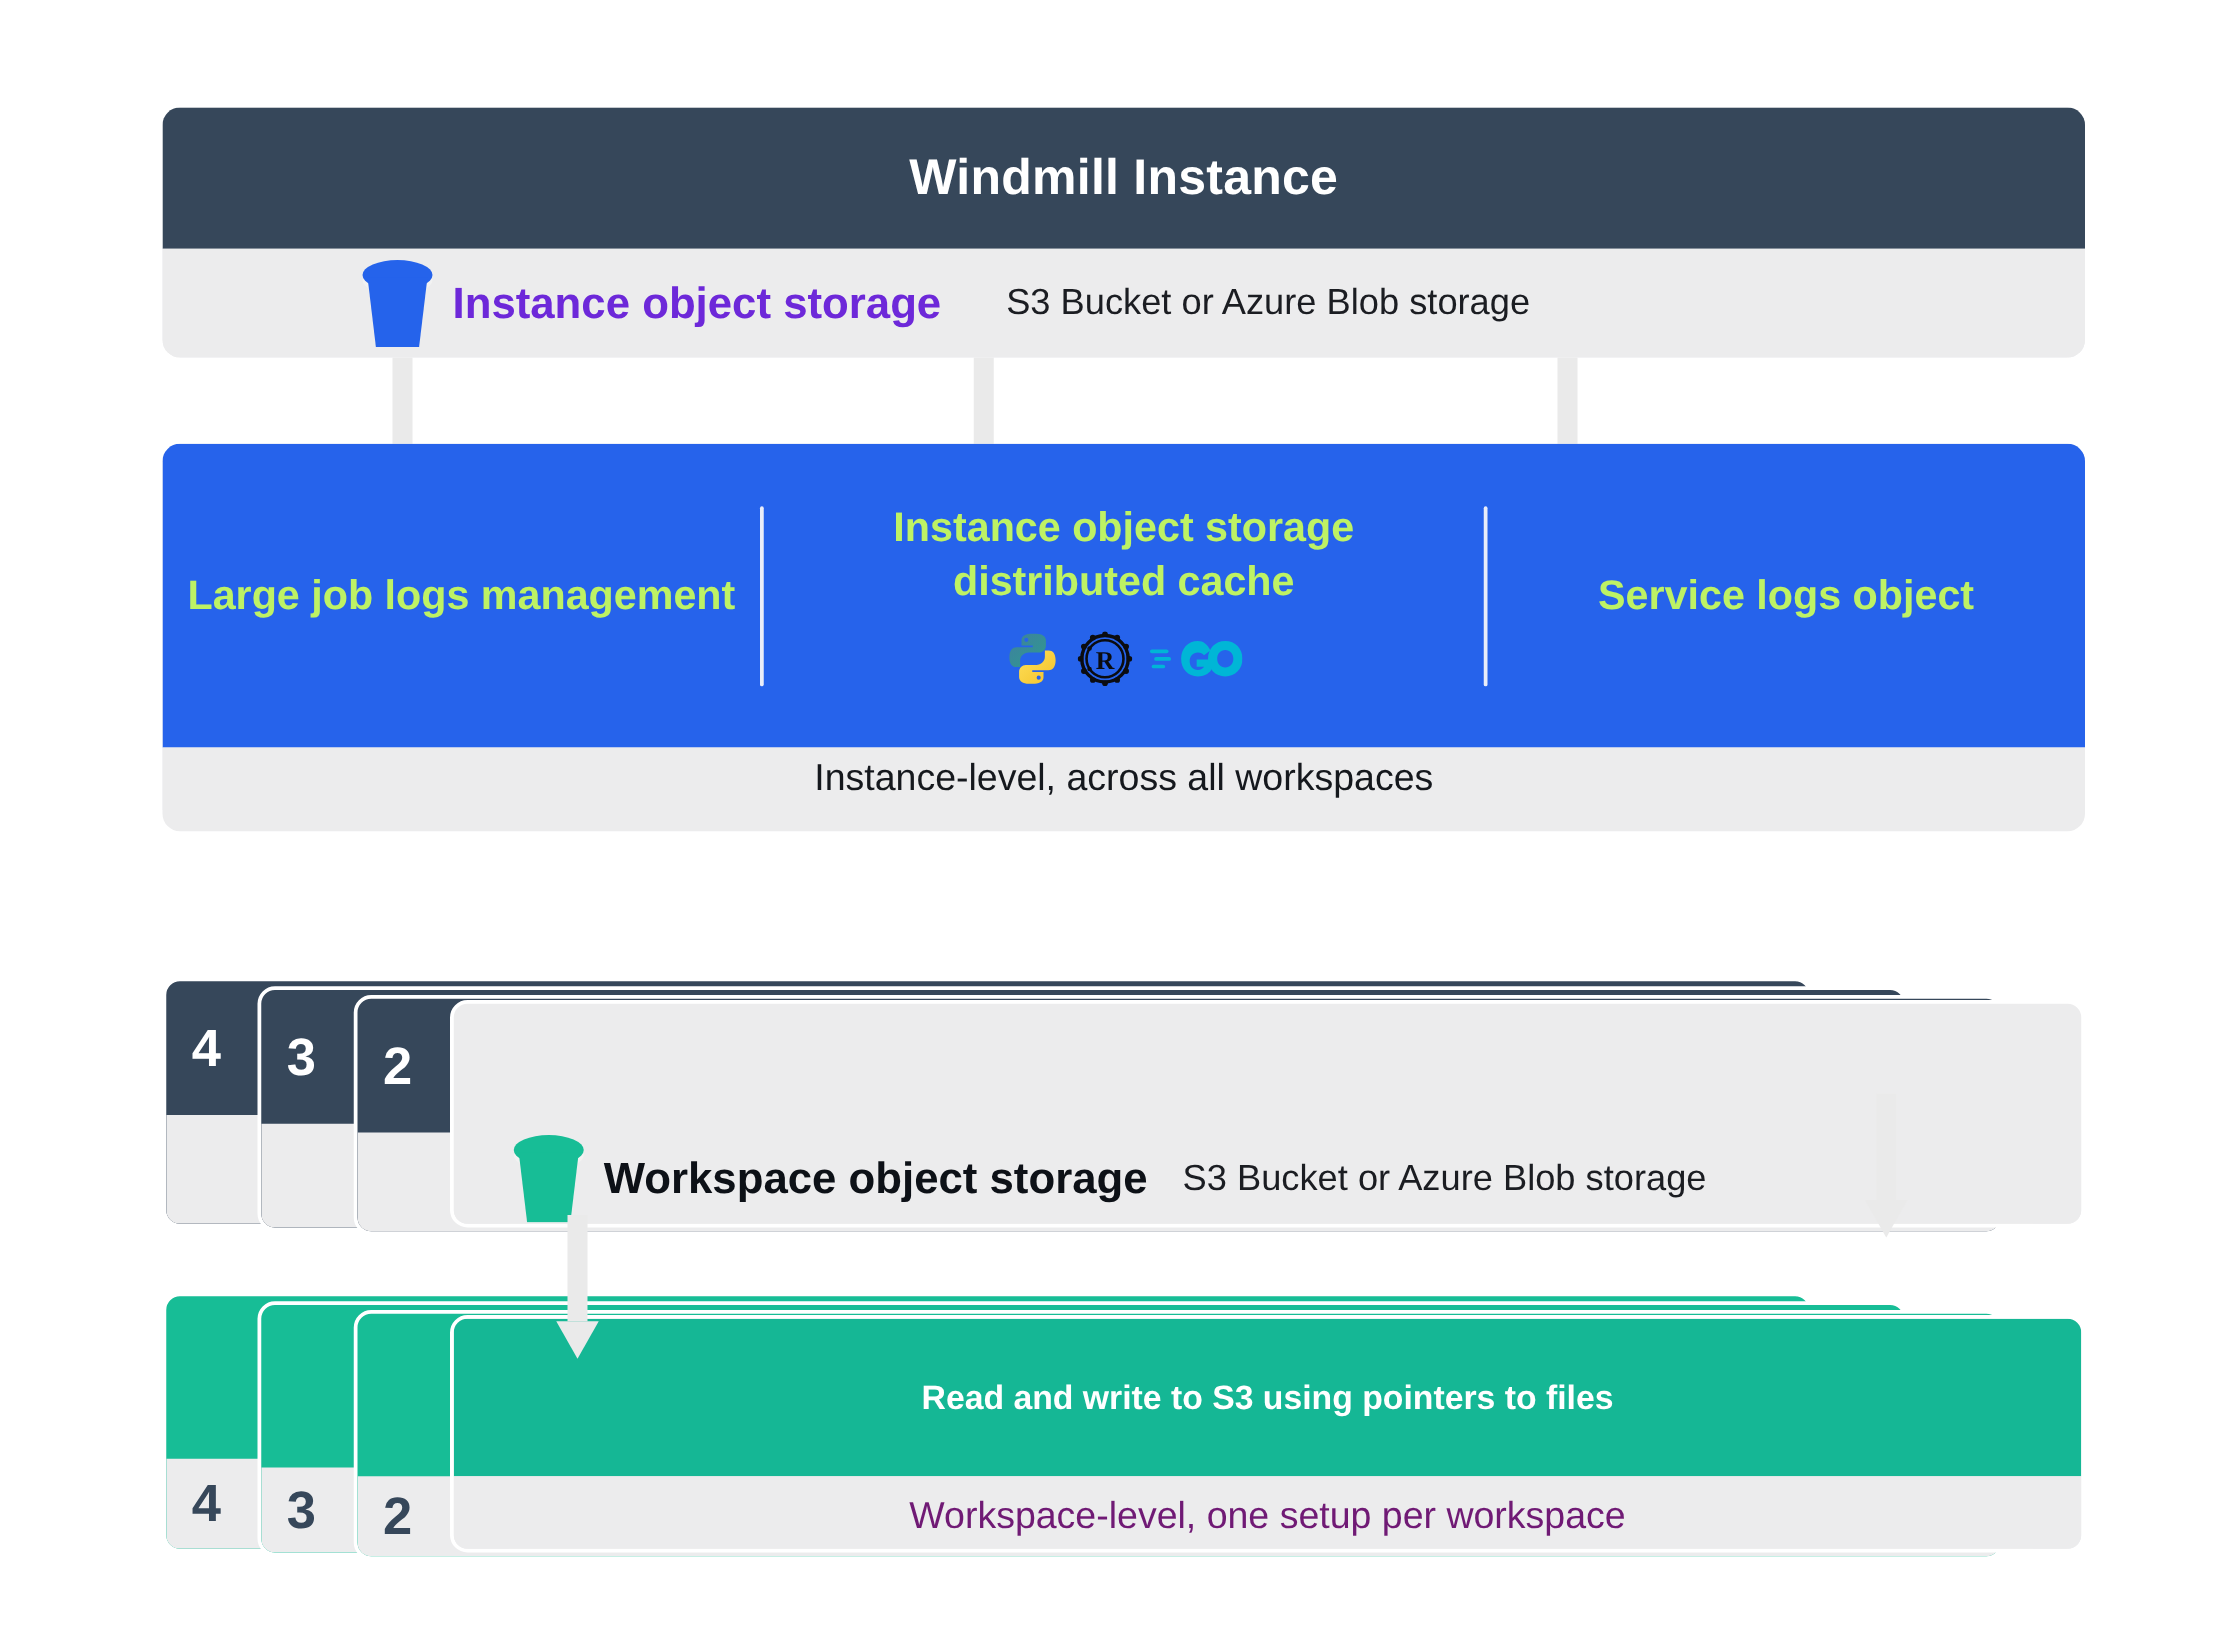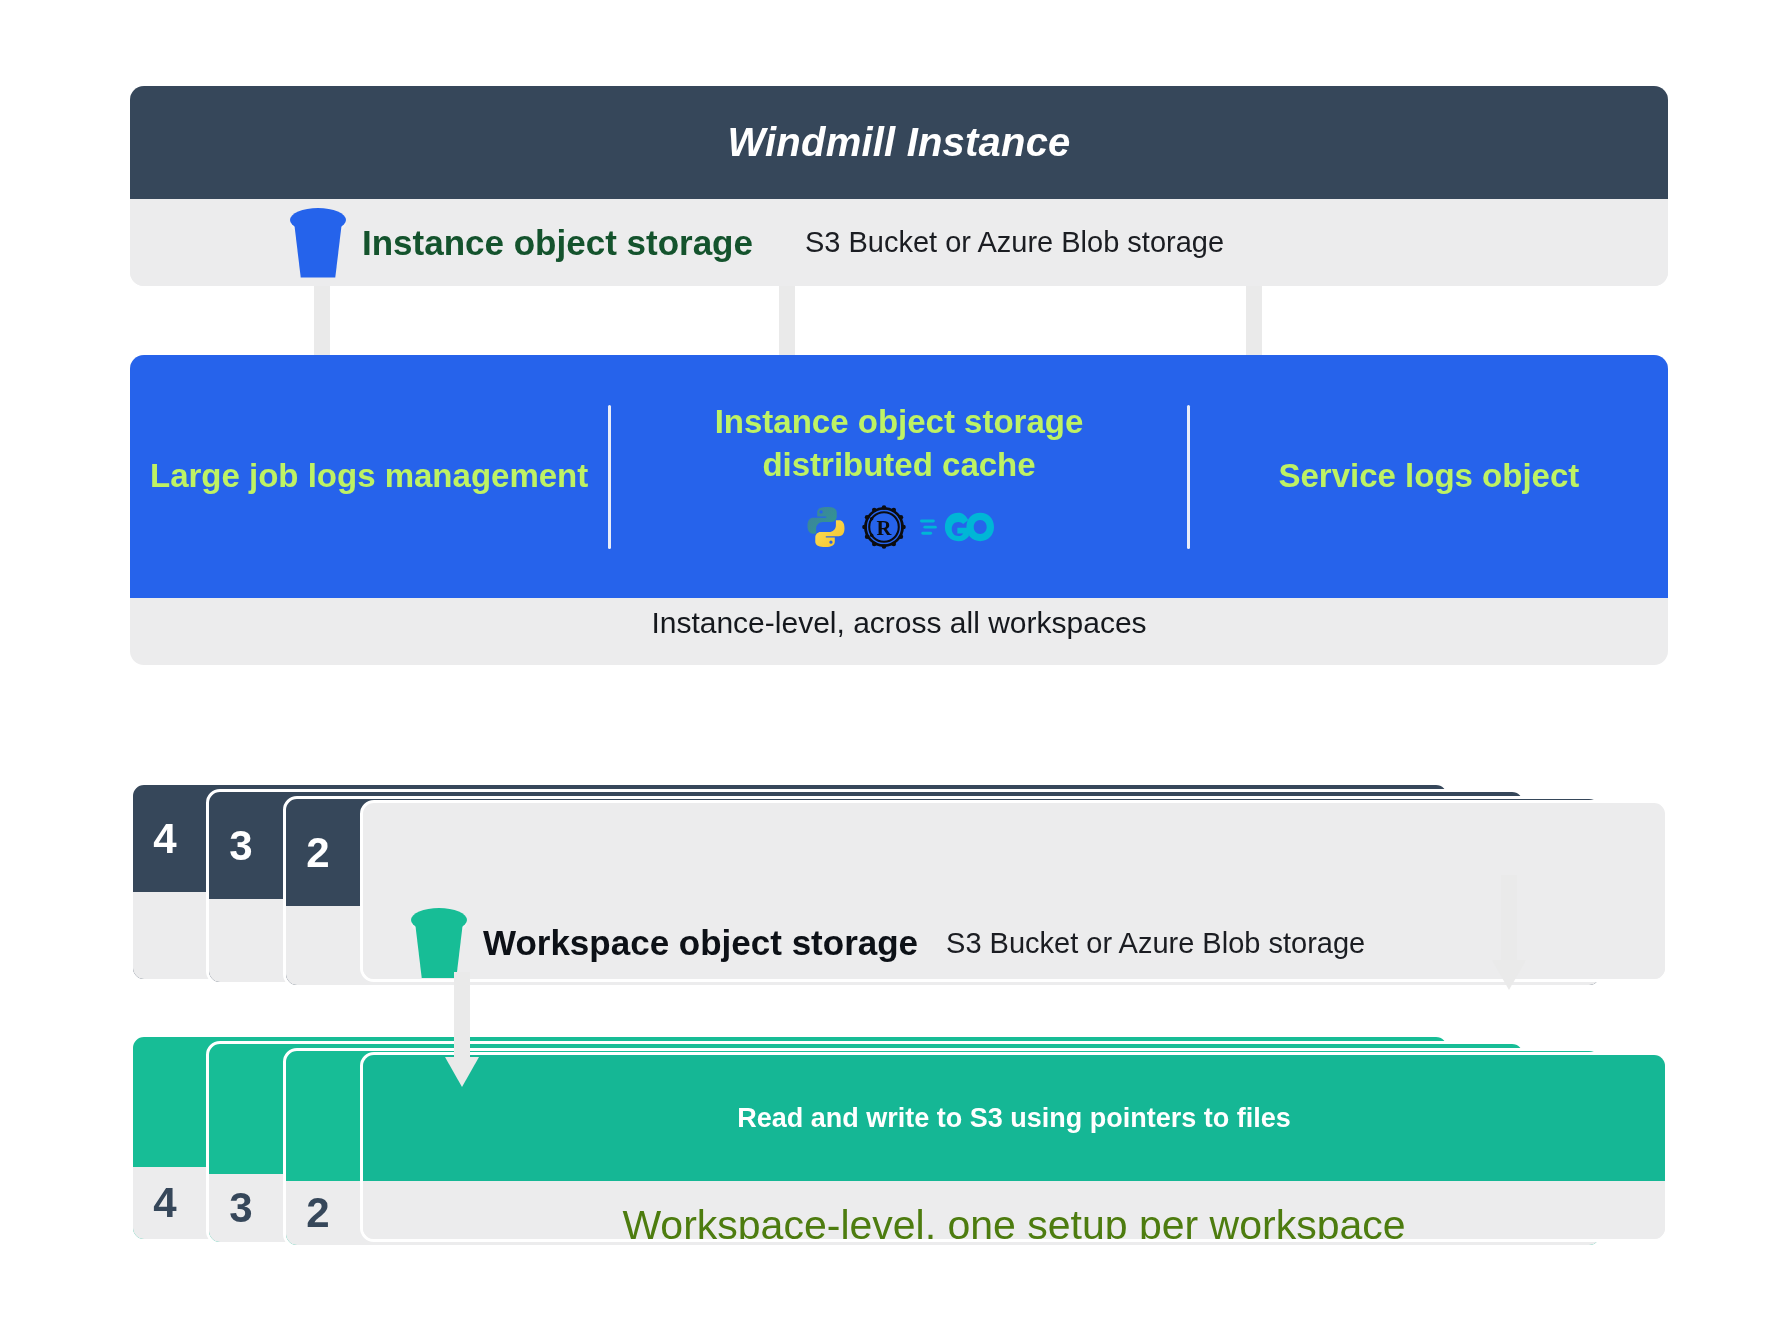--- a/index.html
+++ b/index.html
@@ -53,36 +53,35 @@
     border-radius: 14px;
     overflow: hidden;
     background: #ececed;
   }
   #instance-title {
     position: absolute;
     left: 0; top: 0;
     width: 100%;
     height: 113px;
     font-size: 40px;
-    font-style: italic;
   }
   #instance-storage-row {
     position: absolute;
     left: 0;
     top: 113px;
     width: 100%;
     height: 87px;
     padding-left: 160px;
     box-sizing: border-box;
     gap: 16px;
   }
   #instance-storage-label {
     font-size: 35px;
     font-weight: bold;
-    color: #14532d;
+    color: #6d28d9;
   }
   #instance-storage-sub {
     font-size: 29px;
     color: #1b1d22;
     margin-left: 36px;
   }
 
   
   .bucket {
     display: inline-block;
@@ -296,29 +295,29 @@
     color: #ffffff;
     font-weight: bold;
     font-size: 27px;
     display: flex;
     align-items: center;
     justify-content: center;
   }
   #gr-front-footer {
     position: absolute;
     left: 0;
-    top: 138px;
+    top: 126px;
     width: 100%;
     height: 64px;
     background: #ececed;
     display: flex;
     align-items: center;
     justify-content: center;
-    font-size: 41px;
-    color: #4d7c0f;
+    font-size: 30px;
+    color: #701a75;
   }
 
   .num-dark { color: #ffffff; }
   .num-on-gray { color: #36475a; }
 
   svg { display: block; }
 </style>
 </head>
 <body>
 

